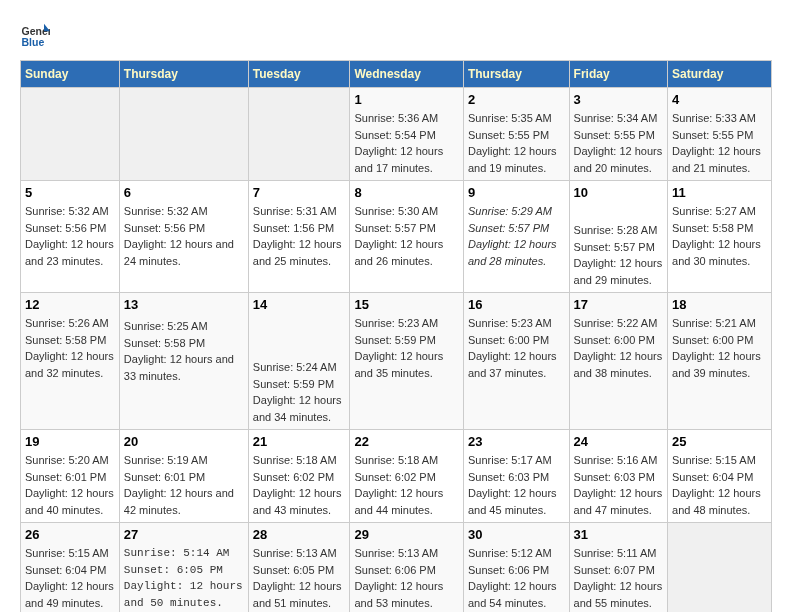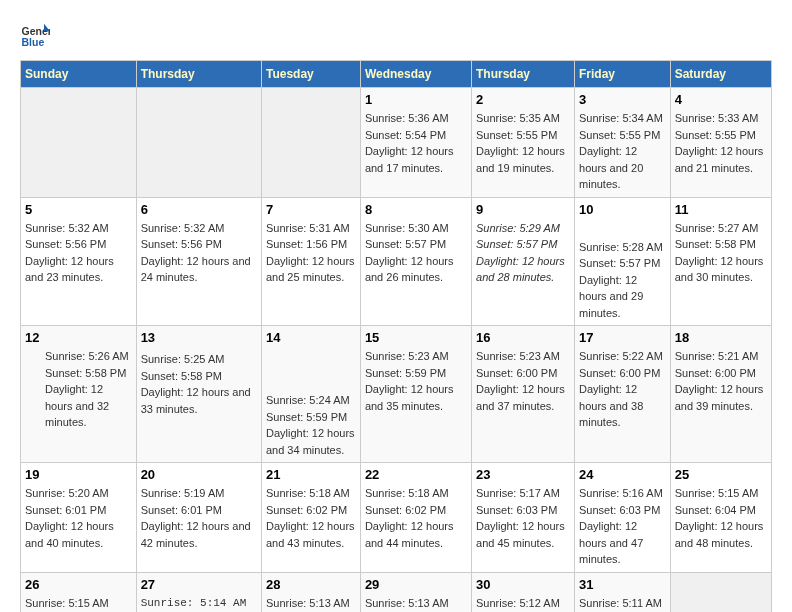--- a/index.html
+++ b/index.html
@@ -178,21 +178,21 @@
         <td>
           <div class="day-num">11</div>
           <div class="day-info" style="white-space: pre-line;">Sunrise: 5:27 AM
 Sunset: 5:58 PM
 Daylight: 12 hours and 30 minutes.</div>
         </td>
       </tr>
       <tr>
         <td>
           <div class="day-num">12</div>
-          <div class="day-info" style="white-space: pre-line; margin-left: 20px;">Sunrise: 5:26 AM
+          <div class="day-info" style="white-space: pre-line;">Sunrise: 5:26 AM
 Sunset: 5:58 PM
 Daylight: 12 hours and 32 minutes.</div>
         </td>
         <td>
           <div class="day-num">13</div>
           <div class="day-info" style="white-space: pre-line; margin-top: 6px;">Sunrise: 5:25 AM
 Sunset: 5:58 PM
 Daylight: 12 hours and 33 minutes.</div>
         </td>
         <td>

